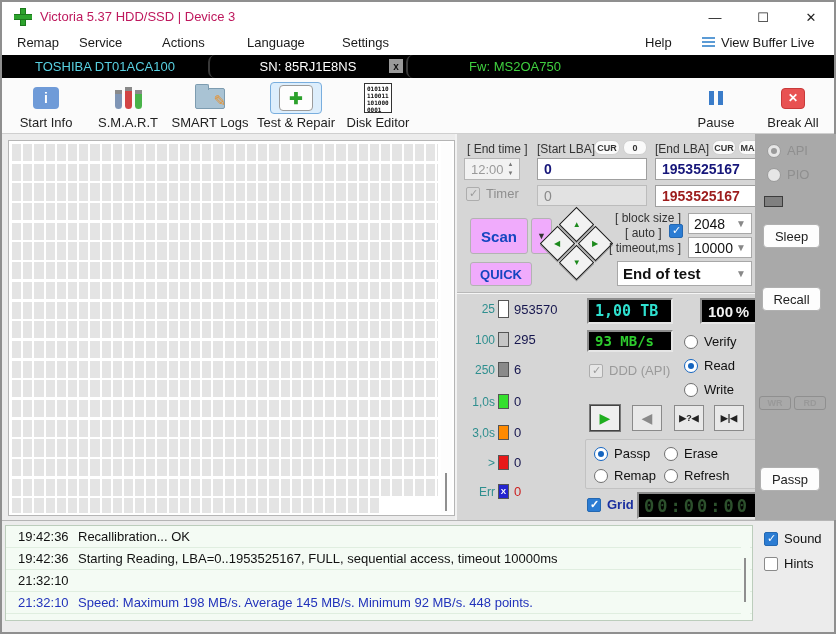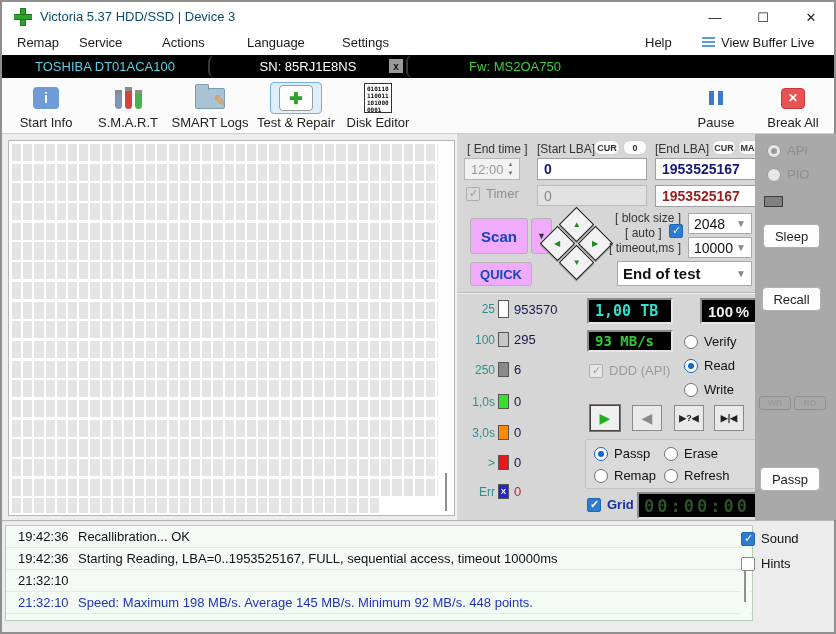--- a/index.html
+++ b/index.html
@@ -8,21 +8,21 @@
     position:relative; width:836px; height:634px; background:#ececec;
     outline:2px solid #8f8f8f; outline-offset:-2px; overflow:hidden;
     box-shadow: inset 0 0 0 1px #c9c9c9;
   }
   
   .titlebar { position:absolute; left:2px; top:2px; right:2px; height:30px; background:#ffffff; }
   .app-icon { position:absolute; left:12px; top:6px; width:18px; height:18px; }
   .app-icon .v, .app-icon .h { position:absolute; background:#2da32d; border:1px solid #1c7a1c; }
   .app-icon .v { left:6px; top:0; width:6px; height:18px; }
   .app-icon .h { left:0; top:6px; width:18px; height:6px; border-left:none; border-right:none; }
-  .title-text { position:absolute; left:38px; top:7px; font-size:13px; color:#0c4a6e; }
+  .title-text { position:absolute; left:38px; top:7px; font-size:13px; color:#be185d; }
   .winbtn { position:absolute; top:0; width:34px; height:30px; display:flex; align-items:center; justify-content:center; font-size:13px; color:#222; cursor:default; }
   .winbtn.min { left:696px; } .winbtn.max { left:744px; } .winbtn.close { left:792px; }
   
   .menubar { position:absolute; left:2px; top:32px; right:2px; height:23px; background:#ffffff; font-size:13px; color:#1a1a1a; }
   .menu-item { position:absolute; top:3px; }
   .vbl { position:absolute; top:3px; left:700px; display:flex; align-items:center; gap:6px; }
   .vbl-icon { width:13px; height:12px; background:repeating-linear-gradient(#5b9bd5 0 2px, transparent 2px 4px); }
   
   .driveband { position:absolute; left:2px; top:55px; right:2px; height:23px; background:#000; display:flex; align-items:stretch; }
   .dseg { display:flex; align-items:center; justify-content:center; font-size:13px; position:relative; }
@@ -124,21 +124,21 @@
   .mini-btn { position:absolute; width:32px; height:14px; border:1px solid #8f8f8f; border-radius:3px; color:#999; font-size:9px; font-weight:bold; display:flex; align-items:center; justify-content:center; background:#a9a9a9; }
   
   .logarea { position:absolute; left:2px; top:520px; right:2px; height:112px; background:#ececec; border-top:1px solid #b5b5b5; }
   .logbox { position:absolute; left:3px; top:4px; width:748px; height:96px; background:#f4fbf4; border:1px solid #bccdbc; overflow:hidden; }
   .log-row { display:flex; height:22px; align-items:center; border-bottom:1px solid #e0eee0; font-size:13px; color:#111; }
   .log-time { width:72px; padding-left:12px; flex:none; }
   .log-text { white-space:nowrap; }
   .log-row.speed .log-time, .log-row.speed .log-text { color:#2233bb; }
   .log-scroll { position:absolute; right:2px; top:2px; bottom:2px; width:9px; background:#f4fbf4; }
   .log-thumb { position:absolute; left:3px; top:30px; width:2px; height:44px; background:#8f8f8f; }
-  .log-side { position:absolute; left:730px; top:0; width:81px; height:112px; }
+  .log-side { position:absolute; left:753px; top:0; width:81px; height:112px; }
   .log-opt { position:absolute; display:flex; align-items:center; gap:6px; font-size:13px; color:#111; }
 </style>
 </head>
 <body>
 
 <div id="window">
 
   <div class="titlebar">
     <div class="app-icon">
         <i class="v"></i>

